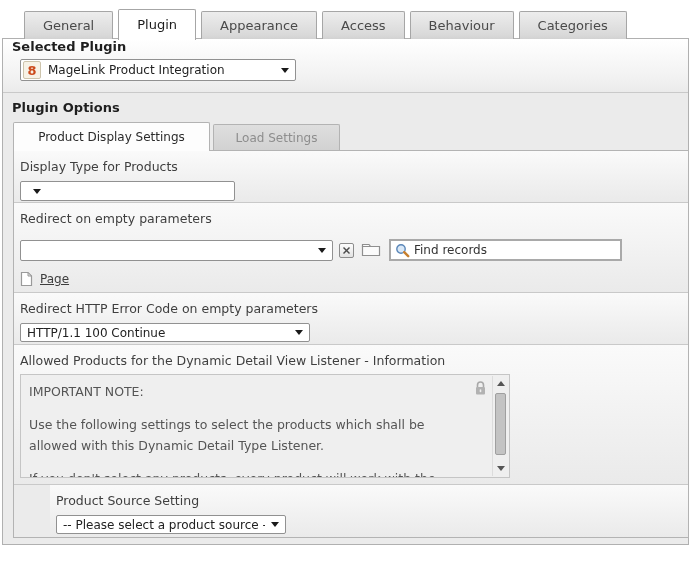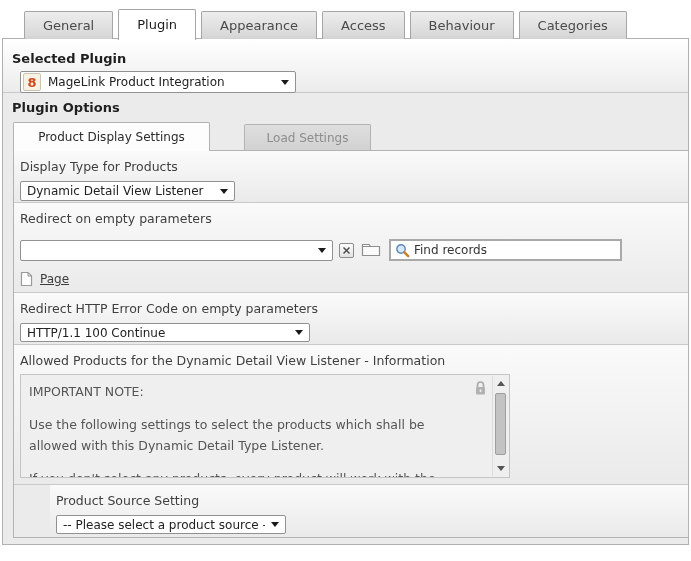--- a/index.html
+++ b/index.html
@@ -51,21 +51,21 @@
     background: #ebebeb;
     z-index: 1;
   }
   .sec-selected-plugin {
     height: 54px;
     border-bottom: 1px solid #c9c9c9;
     background: linear-gradient(180deg, #ffffff 0%, #f2f2f2 70%, #ebebeb 100%);
   }
   .heading {
     font-weight: bold; font-size: 13px; color: #1f1f1f;
-    padding: 12px 0 0 9px;
+    padding: 0 0 0 9px;
   }
   .plugin-select {
     margin: 5px 0 0 17px;
     width: 276px; height: 22px;
     background: #fff;
     border: 1px solid #919191; border-radius: 2px;
     display: flex; align-items: center;
     padding: 0 6px 0 2px;
     cursor: pointer;
   }
@@ -89,21 +89,20 @@
   }
   .po-heading { padding: 7px 0 0 9px; }
 
   
   .subtabbar {
     position: relative;
     margin: 6px 0 0 10px;
     height: 29px;
     display: flex; align-items: flex-end;
     z-index: 2;
-    gap: 31px;
   }
   .subtab {
     display: flex; align-items: center; justify-content: center;
     cursor: pointer;
     border: 1px solid #b3b3b3;
     border-bottom: none;
     border-radius: 2px 2px 0 0;
   }
   .subtab.active {
     width: 197px; height: 29px;
@@ -272,21 +271,20 @@
     <div class="subtabbar">
       <div class="subtab active">Product Display Settings</div>
       <div class="subtab inactive">Load Settings</div>
     </div>
 
     <div class="subpanel">
 
       <div class="fsec sec-display-type">
         <div class="flabel">Display Type for Products</div>
         <div class="ctl-select">
-          <span class="select-text">Dynamic Detail View Listener</span>
           <span class="arrow-down"></span>
         </div>
       </div>
 
       <div class="fsec sec-redirect">
         <div class="flabel">Redirect on empty parameters</div>
         <div class="redirect-row">
           <div class="ctl-select redirect-select">
             <span class="select-text"></span>
             <span class="arrow-down"></span>

